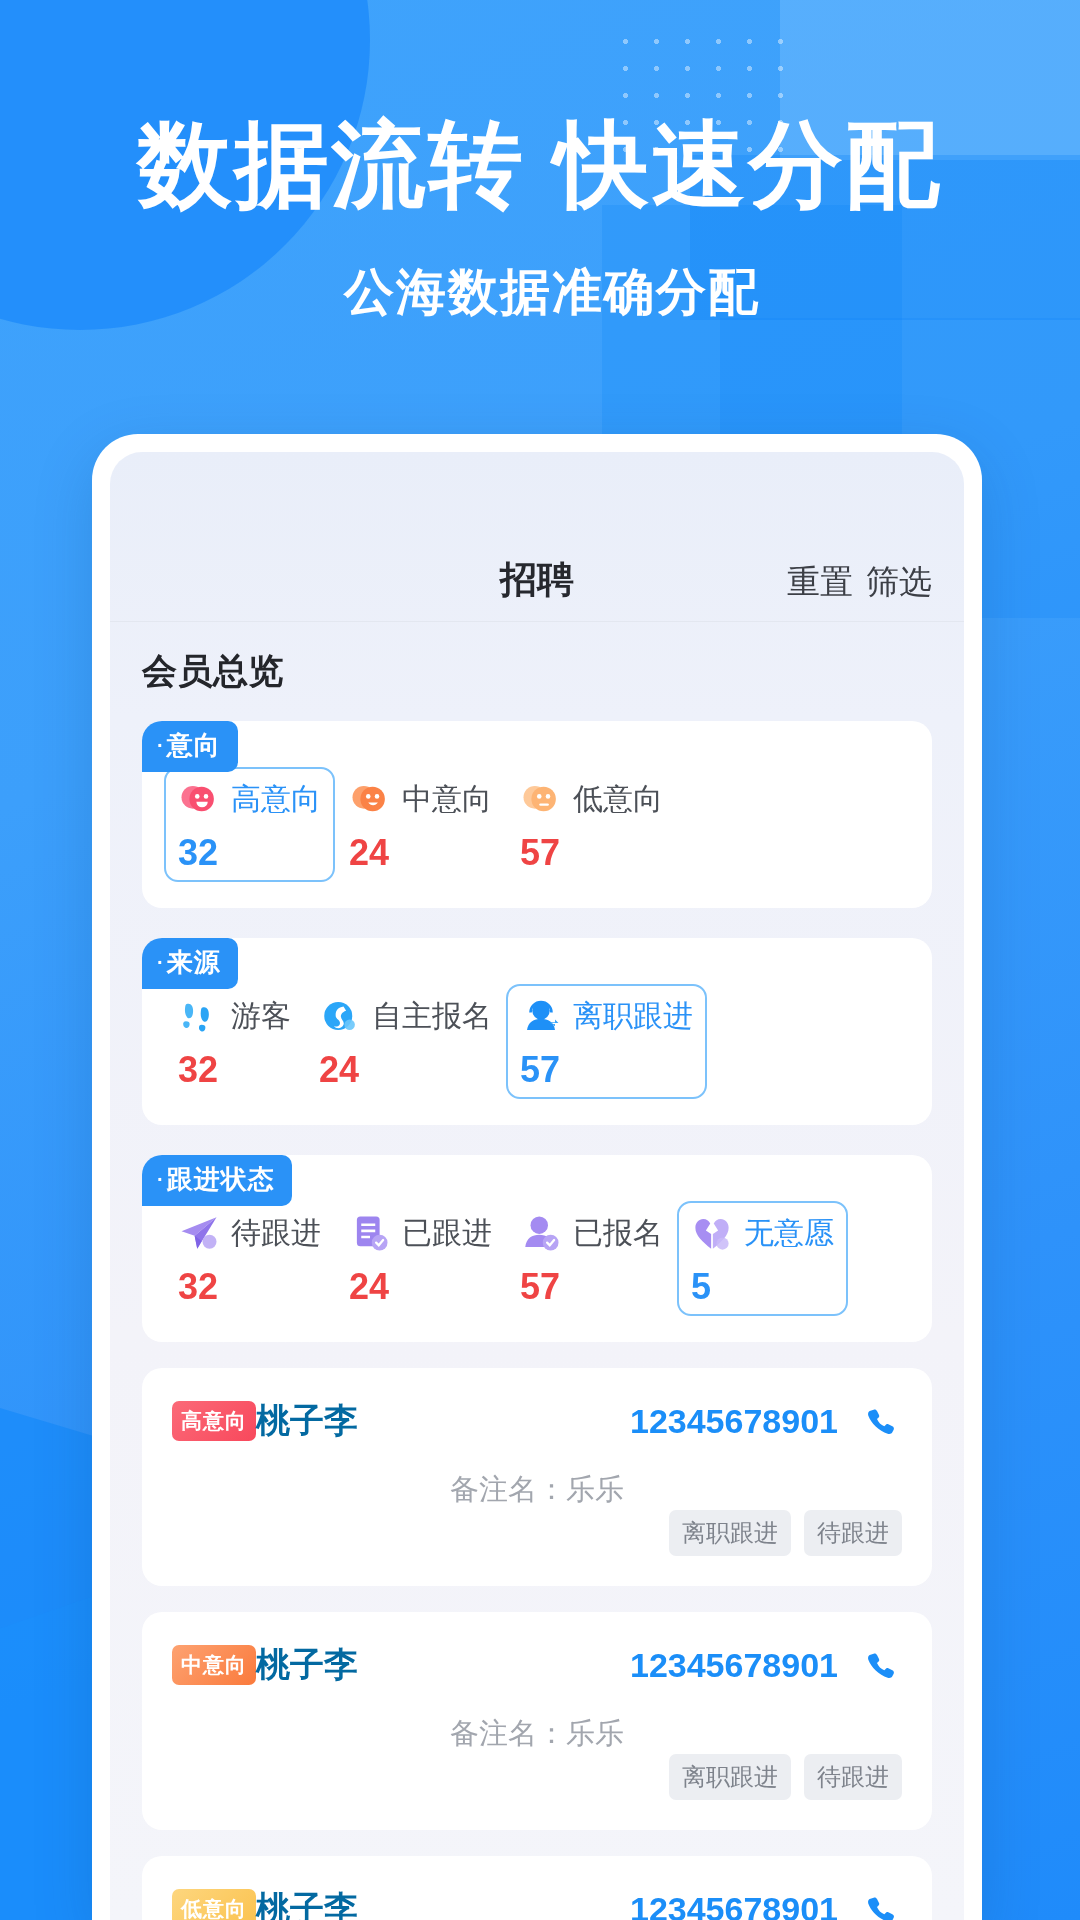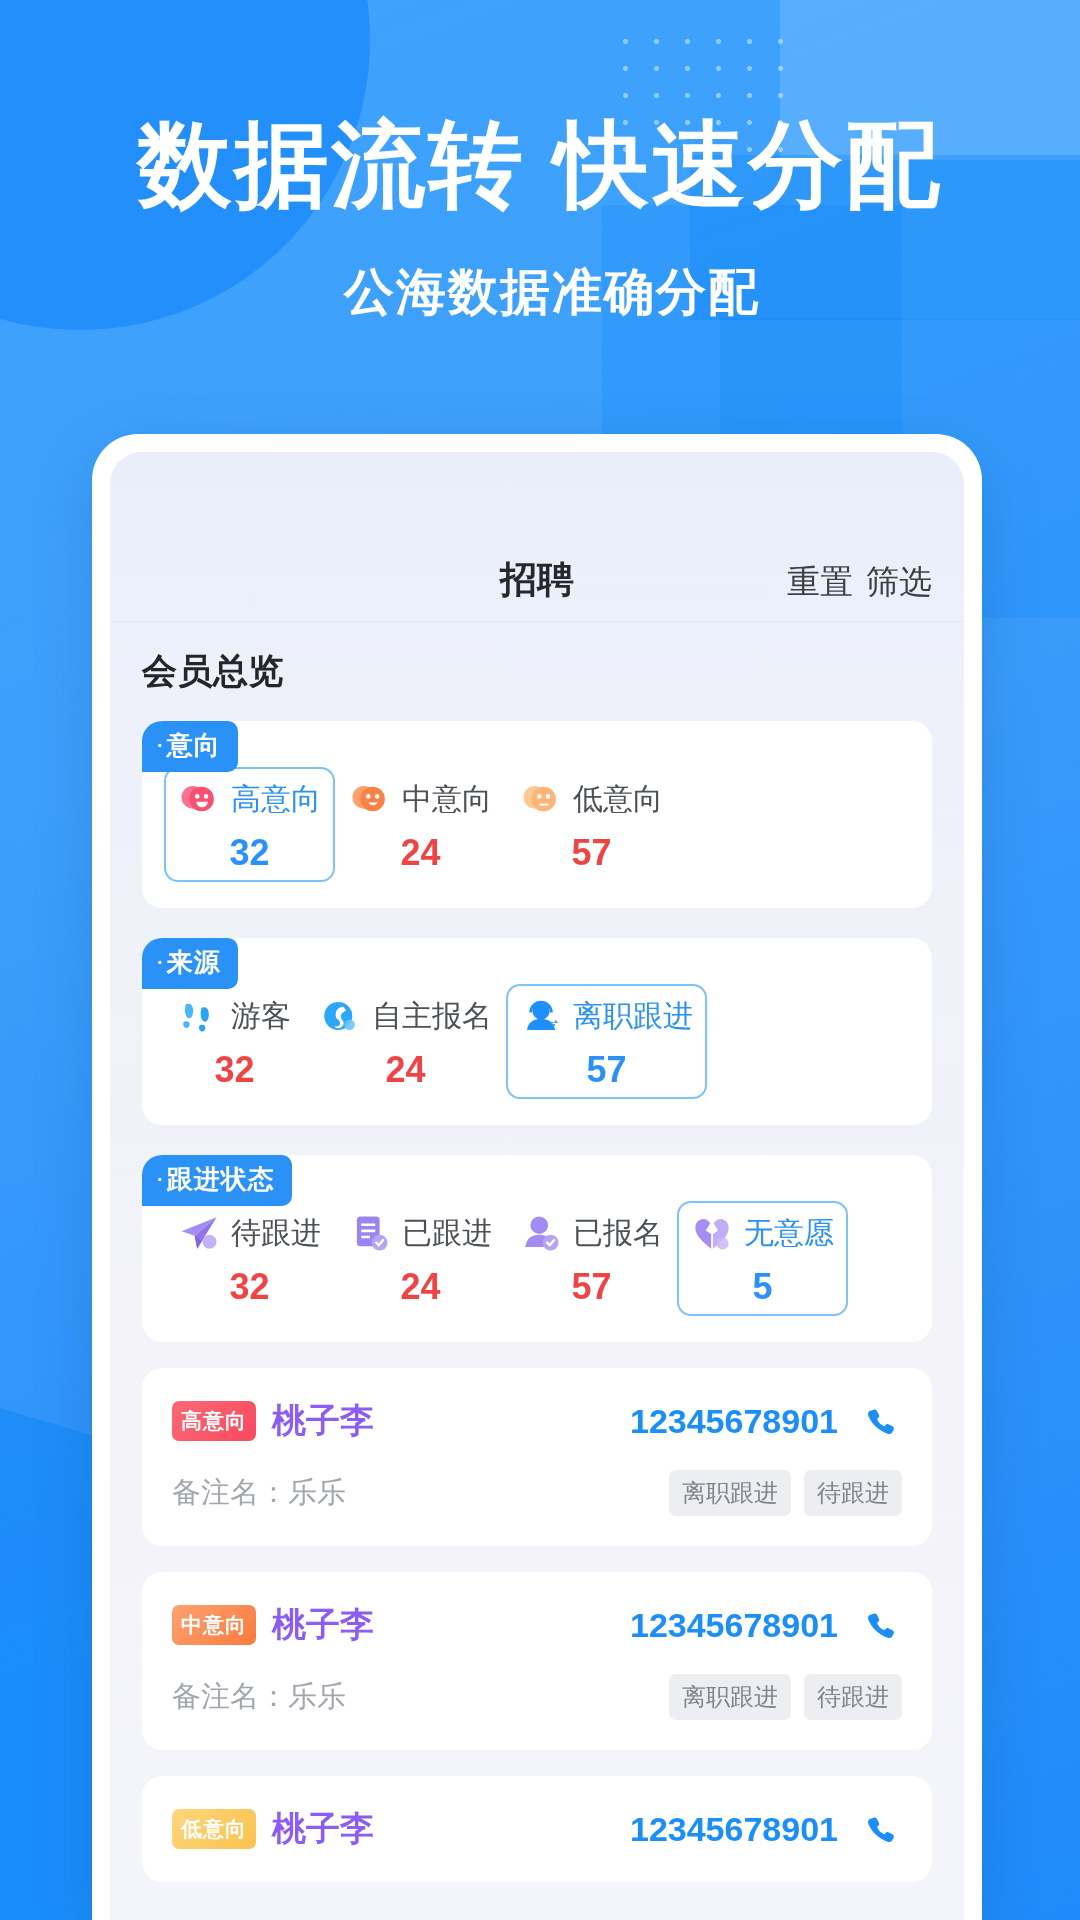--- a/index.html
+++ b/index.html
@@ -55,21 +55,21 @@
   #nav-title { position:absolute; left:0; right:0; bottom:16px; text-align:center;
                font-size:37px; font-weight:bold; color:#26282e; }
   #nav-actions { margin-left:auto; display:flex; gap:13px; position:relative; z-index:2; }
   #nav-actions span { font-size:33px; color:#3c3f46; }
 
   
   #content { padding:26px 32px 0 32px; }
   .section-title { font-size:35px; font-weight:bold; color:#24262b; letter-spacing:.5px; }
 
   .stat-card { position:relative; background:#fff; border-radius:20px; margin-top:30px;
-               padding:46px 22px 26px 22px;text-align:center; }
+               padding:46px 22px 26px 22px; }
   .stat-card:first-of-type { margin-top:26px; }
   .card-tag { position:absolute; left:0; top:0; background:#2a92f7; color:#fff;
               font-size:26px; font-weight:bold; padding:7px 17px 9px 15px;
               border-radius:20px 10px 10px 0; letter-spacing:1px; }
   .card-tag .bullet { font-size:20px; vertical-align:2px; margin-right:2px; }
   .stat-row { display:flex; align-items:flex-start; }
   .stat-item { display:flex; flex-direction:column; padding:9px 12px 6px 12px;
                border:2px solid transparent; border-radius:14px; }
   .stat-item.sel { border-color:#7cc2fb; }
   .stat-head { display:flex; align-items:center; gap:11px; }
@@ -81,24 +81,24 @@
 
   
   .list-title { font-size:35px; font-weight:bold; color:#24262b; margin-top:42px; }
   .member { background:#fff; border-radius:20px; margin-top:26px; padding:30px 30px 30px 30px; }
   .m-row1 { display:flex; align-items:center; }
   .badge { font-size:21px; color:#fff; padding:6px 9px; border-radius:7px;
            font-weight:bold; letter-spacing:1px; }
   .badge.high { background:linear-gradient(135deg,#fb6a78,#f8485c); }
   .badge.mid  { background:linear-gradient(135deg,#fda271,#fa7a3c); }
   .badge.low  { background:linear-gradient(135deg,#fdd67e,#fbc24e); }
-  .m-name { font-size:34px; font-weight:bold; color:#8b5cf6; margin-left:16px; }
+  .m-name { font-size:34px; font-weight:bold; color:#0369a1; }
   .m-phone { margin-left:auto; display:flex; align-items:center; gap:22px;
              font-size:34px; font-weight:bold; color:#1b8ef8; }
-  .m-row2 { display:flex; align-items:center; margin-top:26px; }
+  .m-row2 { display:flex; align-items:center; margin-top:26px;flex-direction:column; }
   .m-note { font-size:29px; color:#a2a6ae; }
   .m-tags { margin-left:auto; display:flex; gap:13px; }
   .m-tag { background:#eceef2; color:#7e838c; font-size:24px; padding:7px 13px; border-radius:7px; }
 </style>
 </head>
 <body>
 
 <div id="bg">
   <div class="bg-circle"></div>
   <div class="bg-rect-a"></div>

